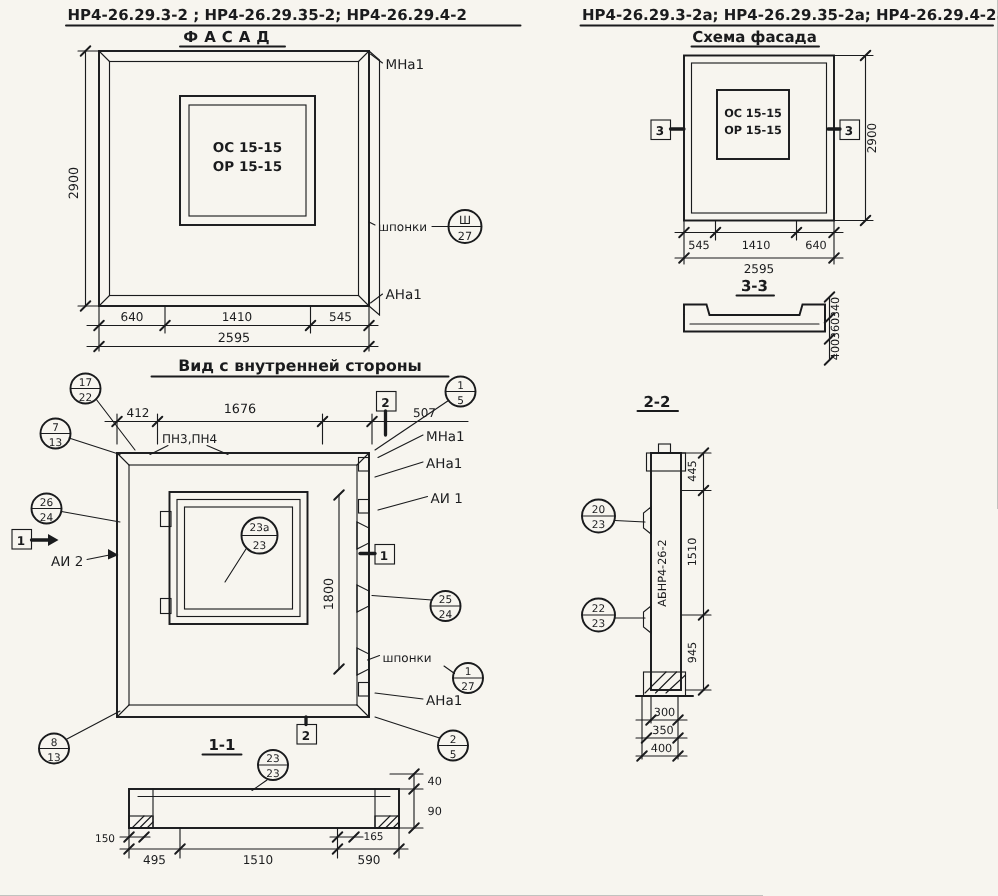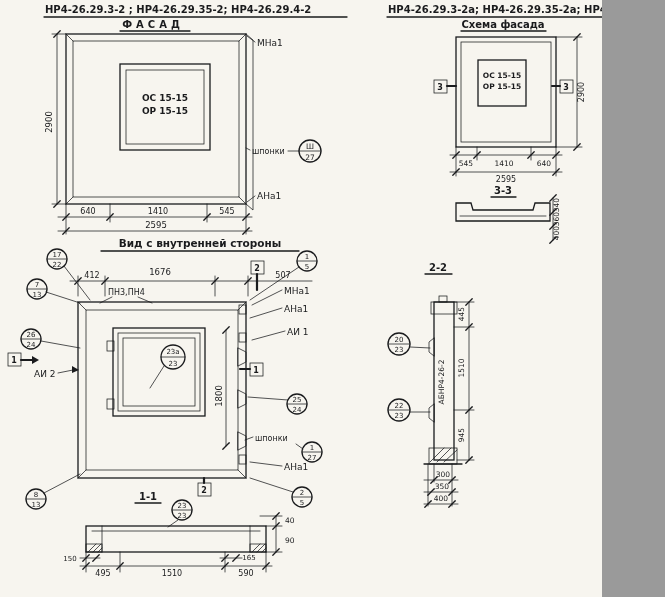--- a/index.html
+++ b/index.html
@@ -1,16 +1,16 @@
 <!DOCTYPE html>
 <html><head>
 <meta charset="utf-8">
 <style>
   html,body{margin:0;padding:0;background:#9a9a9a;}
-  .sheet{width:602px;height:597px;background:#f7f5ef;position:relative;overflow:hidden;}
+  .sheet{width:665px;height:597px;background:#f7f5ef;position:relative;overflow:hidden;}
   svg{display:block}
   text{font-family:"DejaVu Sans",sans-serif;fill:#1a1b1d;}
   .b{font-weight:bold}
   .mid{text-anchor:middle}
   .t7{font-size:7px}.t75{font-size:7.5px}.t8{font-size:8px}.t85{font-size:8.5px}
   .t9{font-size:9px}.t10{font-size:10px}.t105{font-size:10.5px}
   .sp{letter-spacing:4px}
   .md{stroke:#1a1b1d;stroke-width:1.3;fill:none;stroke-linecap:round}
   .thin{stroke:#1a1b1d;stroke-width:0.75;fill:none;stroke-linecap:round}
   .hv{stroke:#1a1b1d;stroke-width:2.2;fill:none;stroke-linecap:round}

